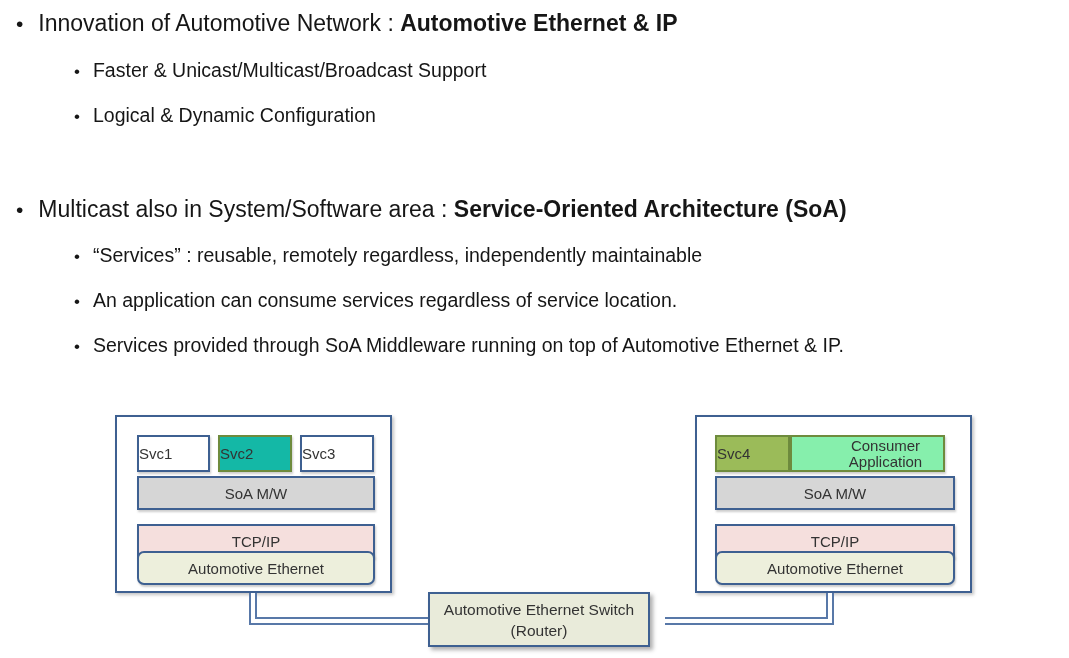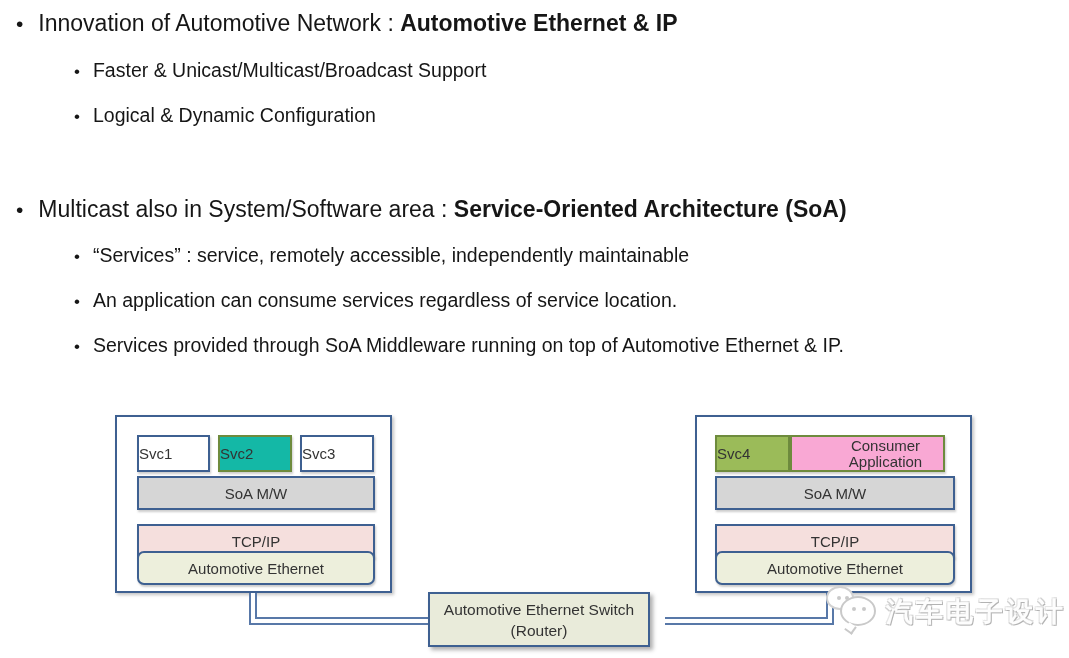--- a/index.html
+++ b/index.html
@@ -121,21 +121,21 @@
     <span class="dot">•</span>
     <span>Logical &amp; Dynamic Configuration</span>
   </div>
 
   <div class="line main" id="b2">
     <span class="dot">•</span>
     <span><span>Multicast also in System/Software area : </span><span class="bold-part">Service-Oriented Architecture (SoA)</span></span>
   </div>
   <div class="line sub" id="b2s0">
     <span class="dot">•</span>
-    <span>“Services” : service, remotely accessible, independently maintainable</span>
+    <span>“Services” : reusable, remotely regardless, independently maintainable</span>
   </div>
   <div class="line sub" id="b2s1">
     <span class="dot">•</span>
     <span>An application can consume services regardless of service location.</span>
   </div>
   <div class="line sub" id="b2s2">
     <span class="dot">•</span>
     <span>Services provided through SoA Middleware running on top of Automotive Ethernet &amp; IP.</span>
   </div>
 
@@ -160,21 +160,21 @@
     <div class="layer l2" style="background-color: rgb(237, 239, 220);">
       <span>Automotive Ethernet</span>
     </div>
   </div>
 
   <div class="stack" id="stack-right">
     <div class="svc-row">
       <div class="svc small" style="background-color: rgb(155, 187, 89); border-color: rgb(110, 139, 61);">
         <span>Svc4</span>
       </div>
-      <div class="svc wide" style="background-color: #f9a8d4; border-color: rgb(110, 139, 61); padding-left: 36px;">
+      <div class="svc wide" style="background-color: #86efac; border-color: rgb(110, 139, 61); padding-left: 36px;">
         <span>Consumer Application</span>
       </div>
     </div>
     <div class="layer l0" style="background-color: rgb(214, 214, 214);">
       <span>SoA M/W</span>
     </div>
     <div class="layer l1" style="background-color: rgb(245, 223, 221);">
       <span>TCP/IP</span>
     </div>
     <div class="layer l2" style="background-color: rgb(237, 239, 220);">
@@ -185,28 +185,14 @@
   <div class="conn h" id="conn-left-h" style="border-color: rgb(88, 120, 168);"></div>
   <div class="conn v" id="conn-left-v" style="border-color: rgb(88, 120, 168);"></div>
   <div class="conn h" id="conn-right-h" style="border-color: rgb(88, 120, 168);"></div>
   <div class="conn v" id="conn-right-v" style="border-color: rgb(88, 120, 168);"></div>
 
   <div class="switch-box" style="background-color: rgb(233, 235, 218); border-color: rgb(62, 96, 145);">
     <span>Automotive Ethernet Switch</span>
     <span>(Router)</span>
   </div>
 
-  <div class="watermark">
-    <span class="wm-icon">
-      <span class="wm-bubble-small">
-        <span class="wm-eye e1"></span>
-        <span class="wm-eye e2"></span>
-      </span>
-      <span class="wm-bubble-big">
-        <span class="wm-eye e3"></span>
-        <span class="wm-eye e4"></span>
-      </span>
-      <span class="wm-tail"></span>
-    </span>
-    <span class="wm-text">汽车电子设计</span>
-  </div>
 
 </div>
 
 </body></html>

